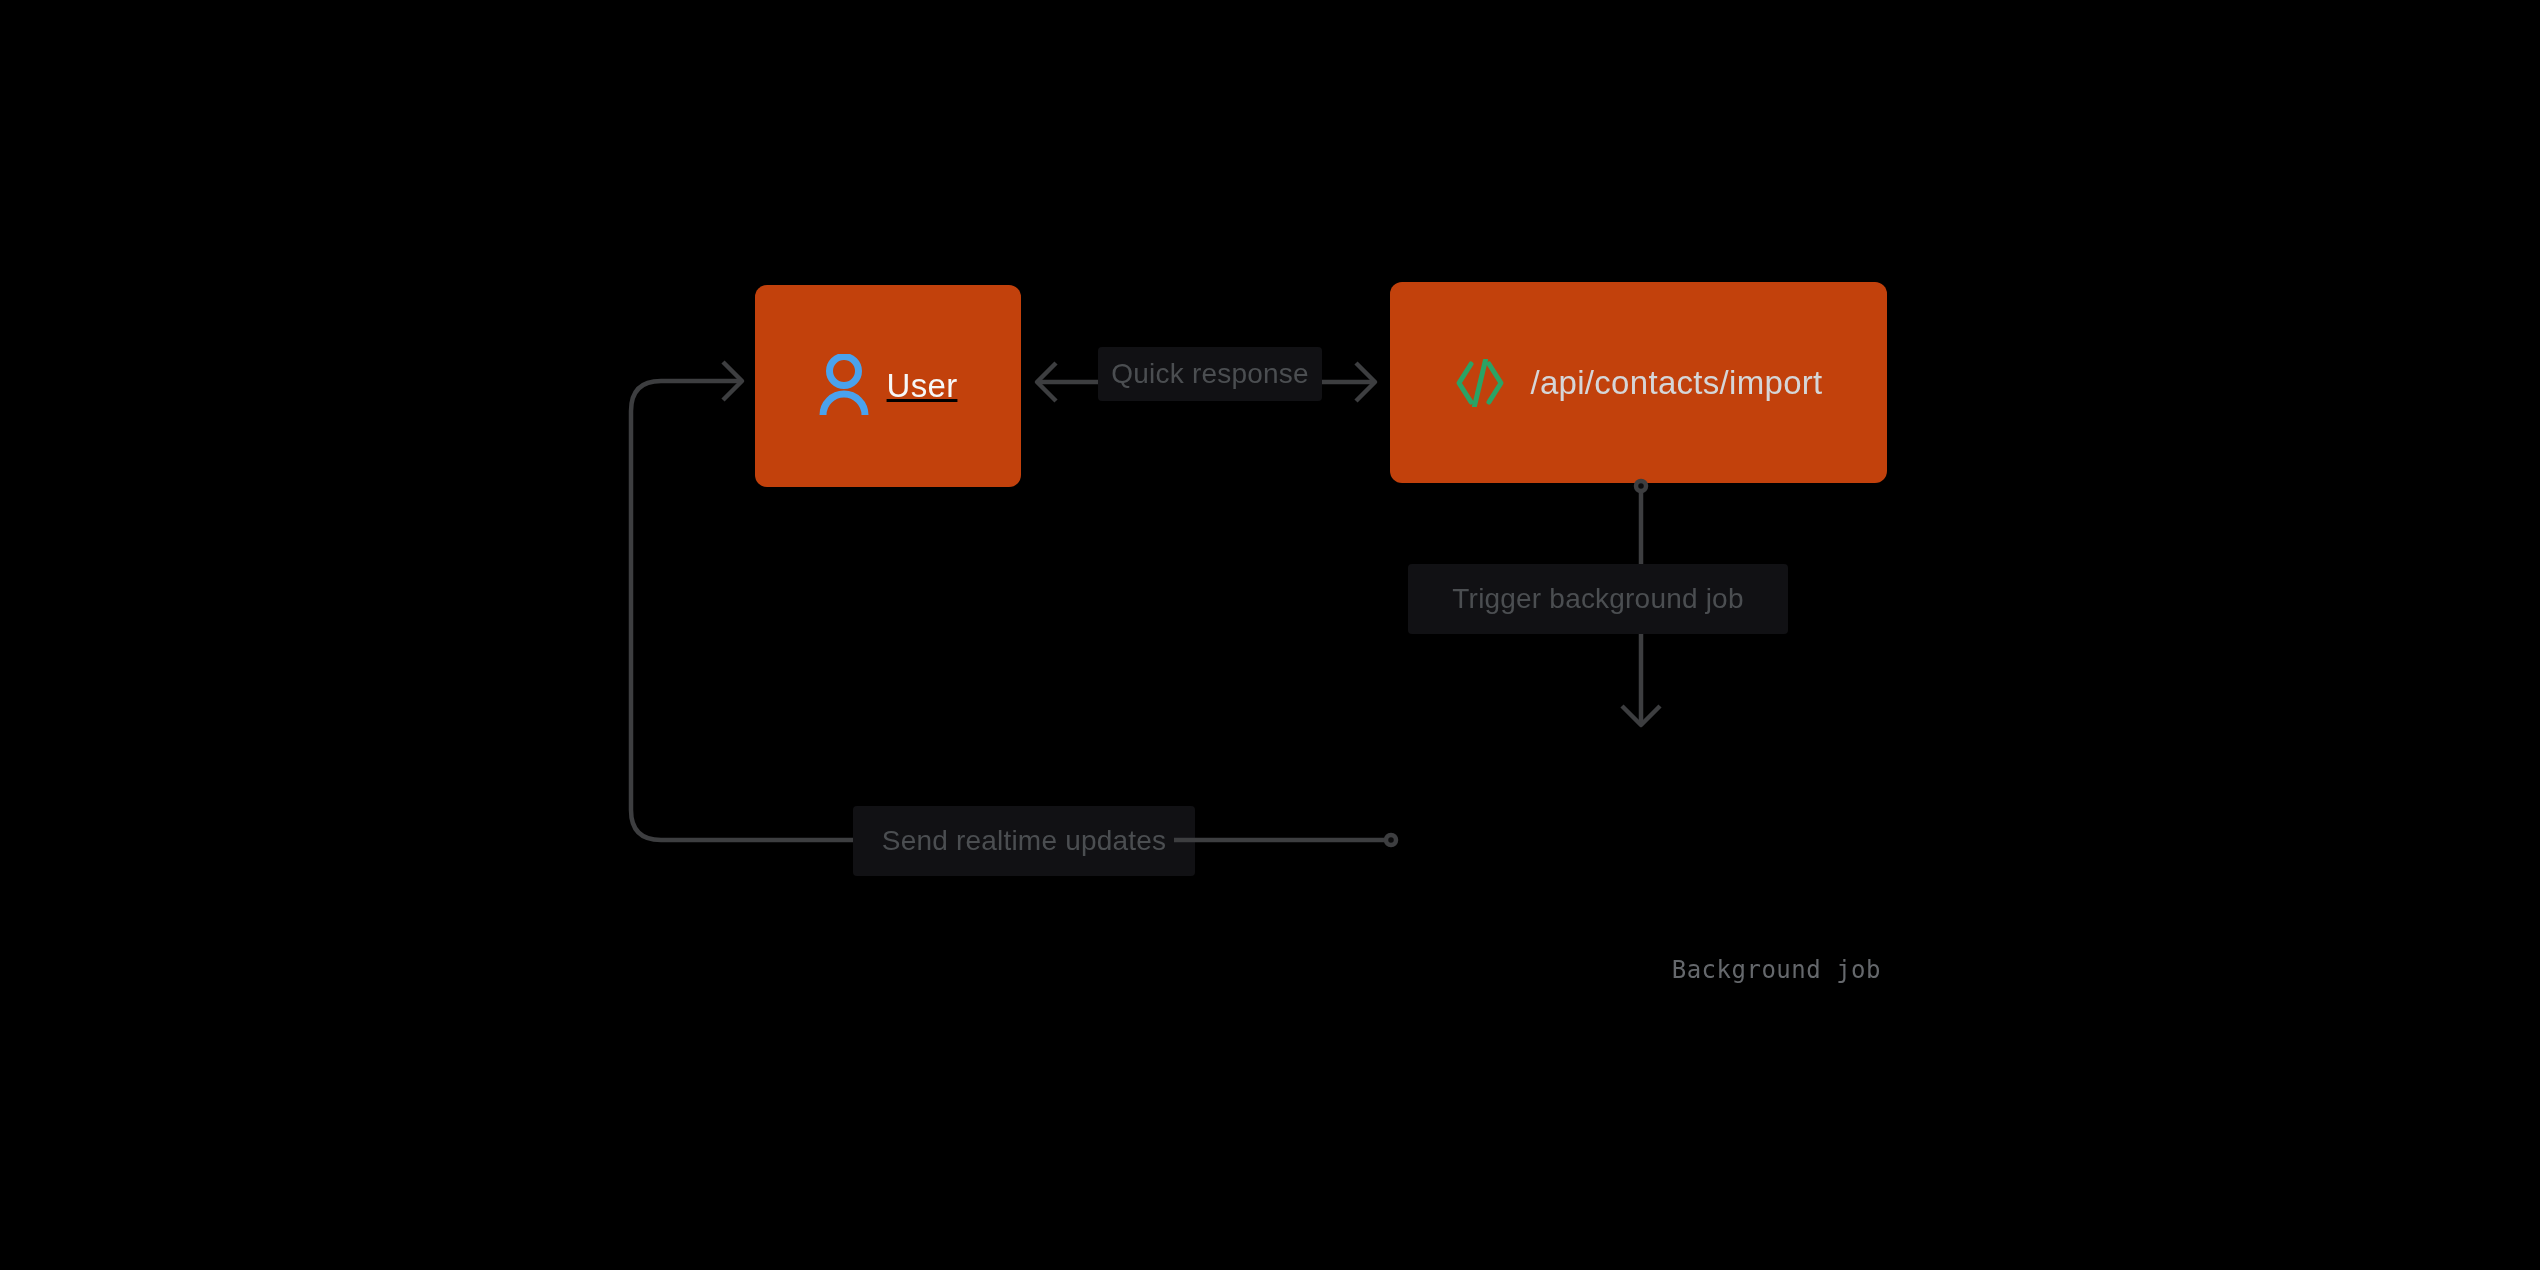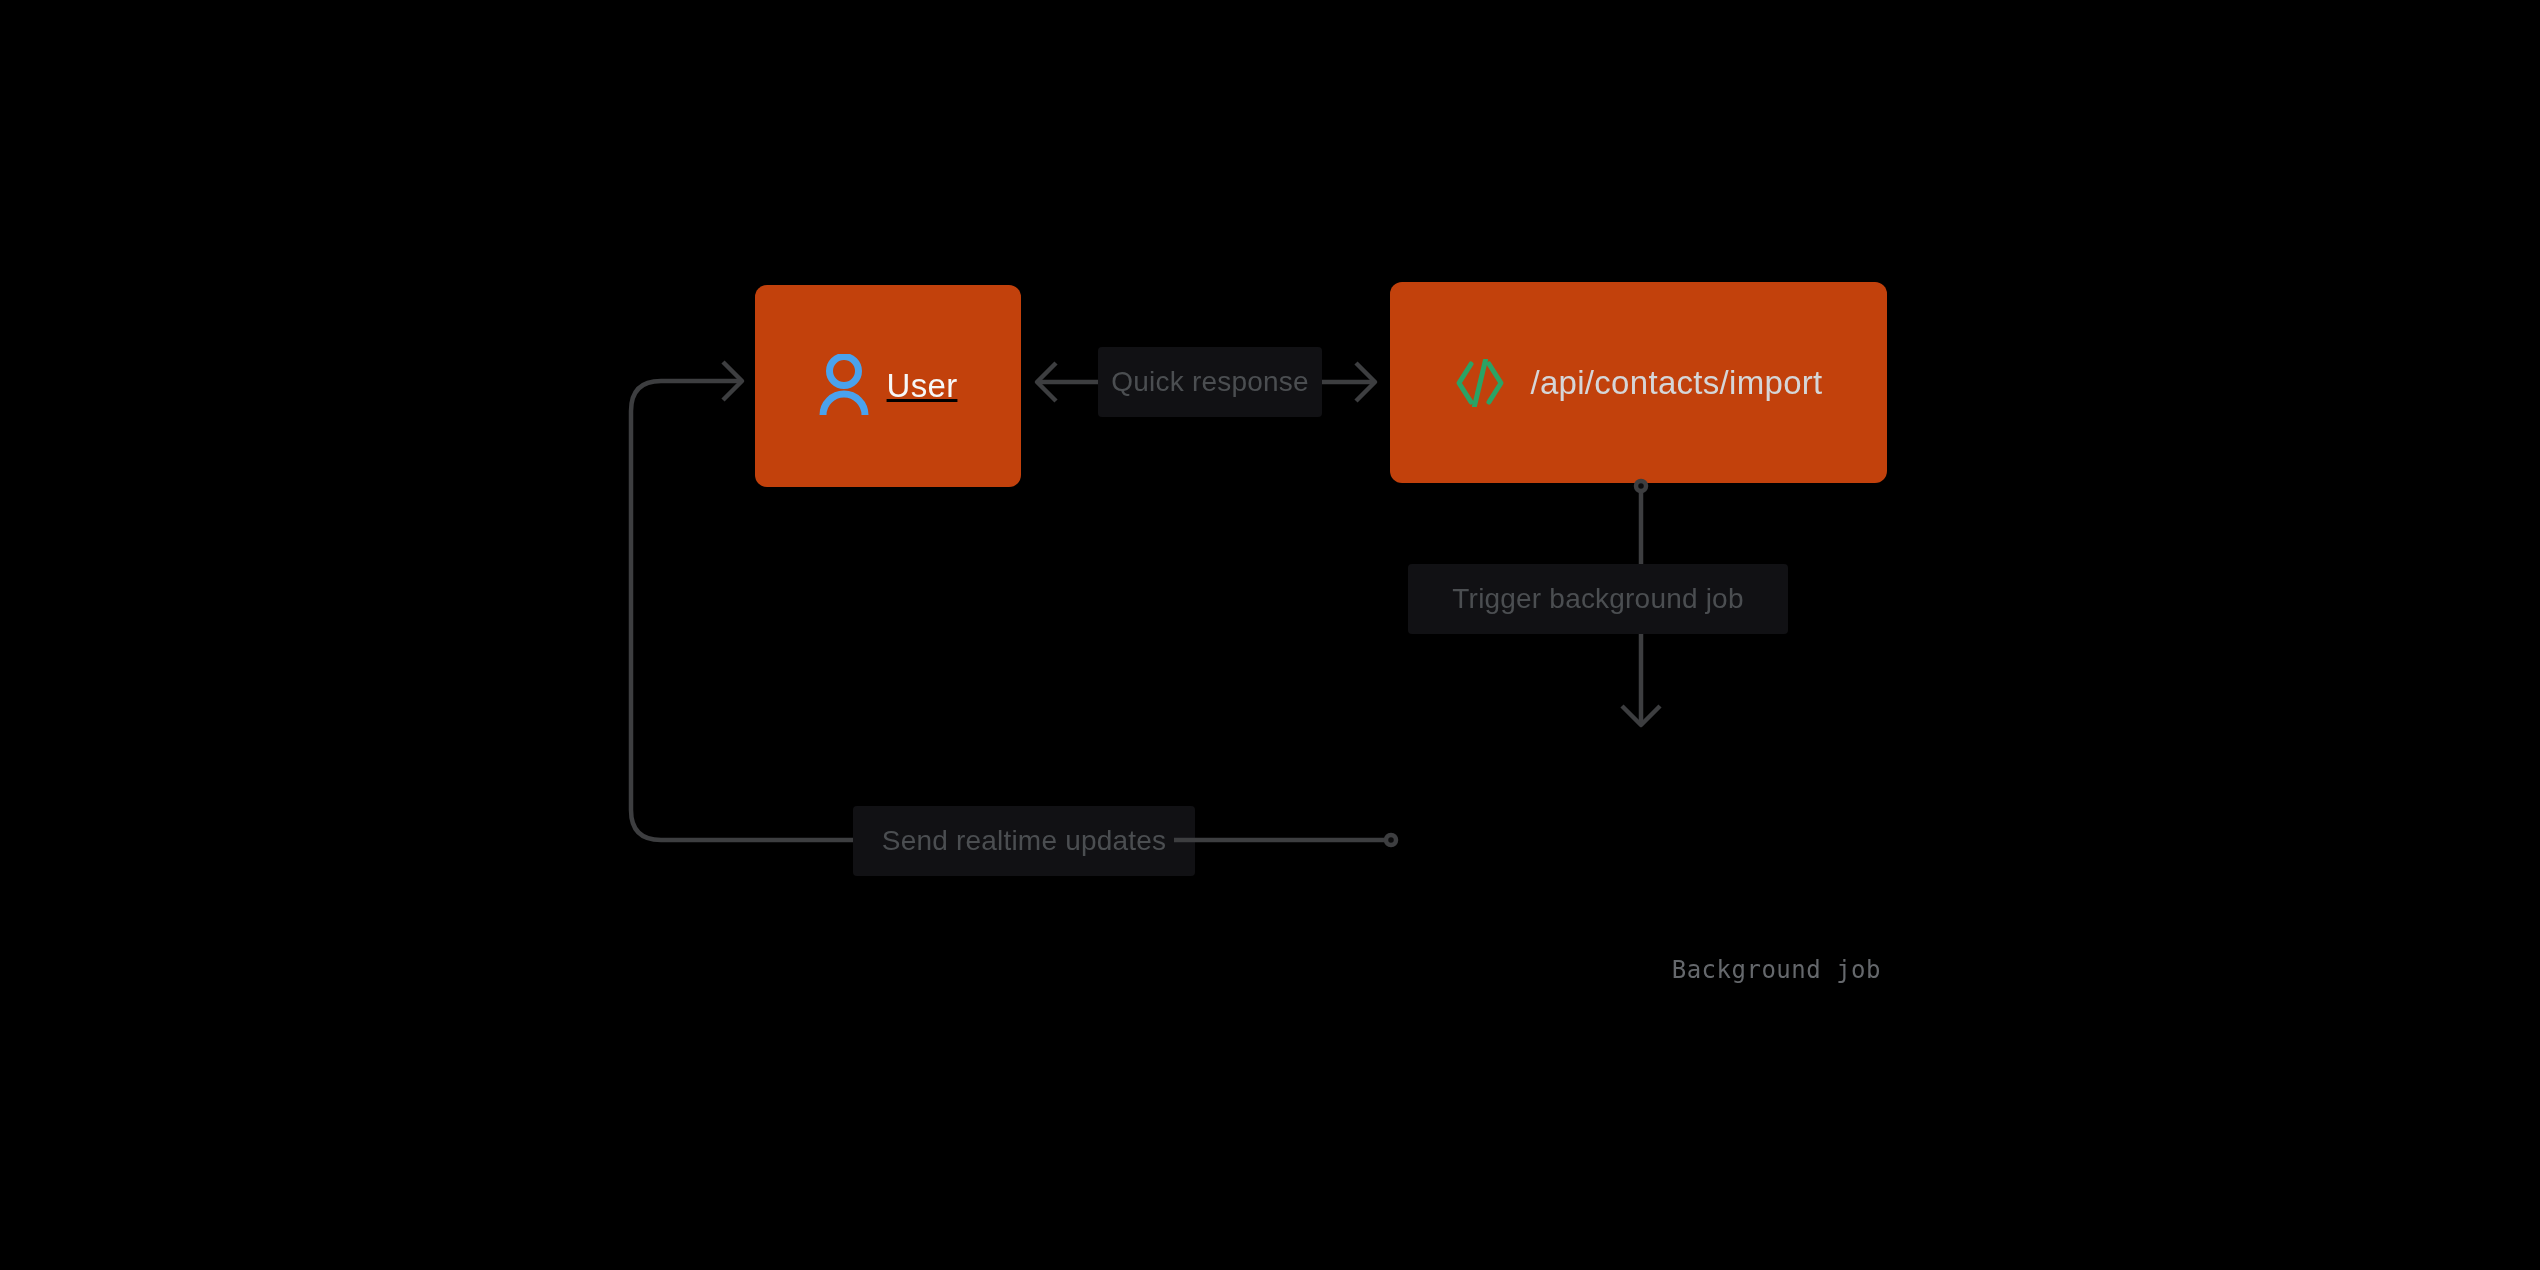--- a/index.html
+++ b/index.html
@@ -53,21 +53,21 @@
     color: #4b4e51;
     font-size: 28px;
     font-weight: 400;
     display: flex;
     align-items: center;
     justify-content: center;
     border-radius: 4px;
     white-space: nowrap;
     letter-spacing: 0.2px;
   }
-  #label-quick    { left: 1098px; top: 347px; width: 224px; height: 70px; }
+  #label-quick    { left: 1098px; top: 347px; width: 224px; height: 54px; }
   #label-trigger  { left: 1408px; top: 564px; width: 380px; height: 70px; }
   #label-realtime { left: 853px;  top: 806px; width: 342px; height: 70px; }
   
   .caption {
     position: absolute;
     left: 1393px;
     top: 956px;
     width: 488px;
     text-align: right;
     font-family: "DejaVu Sans Mono", monospace;

